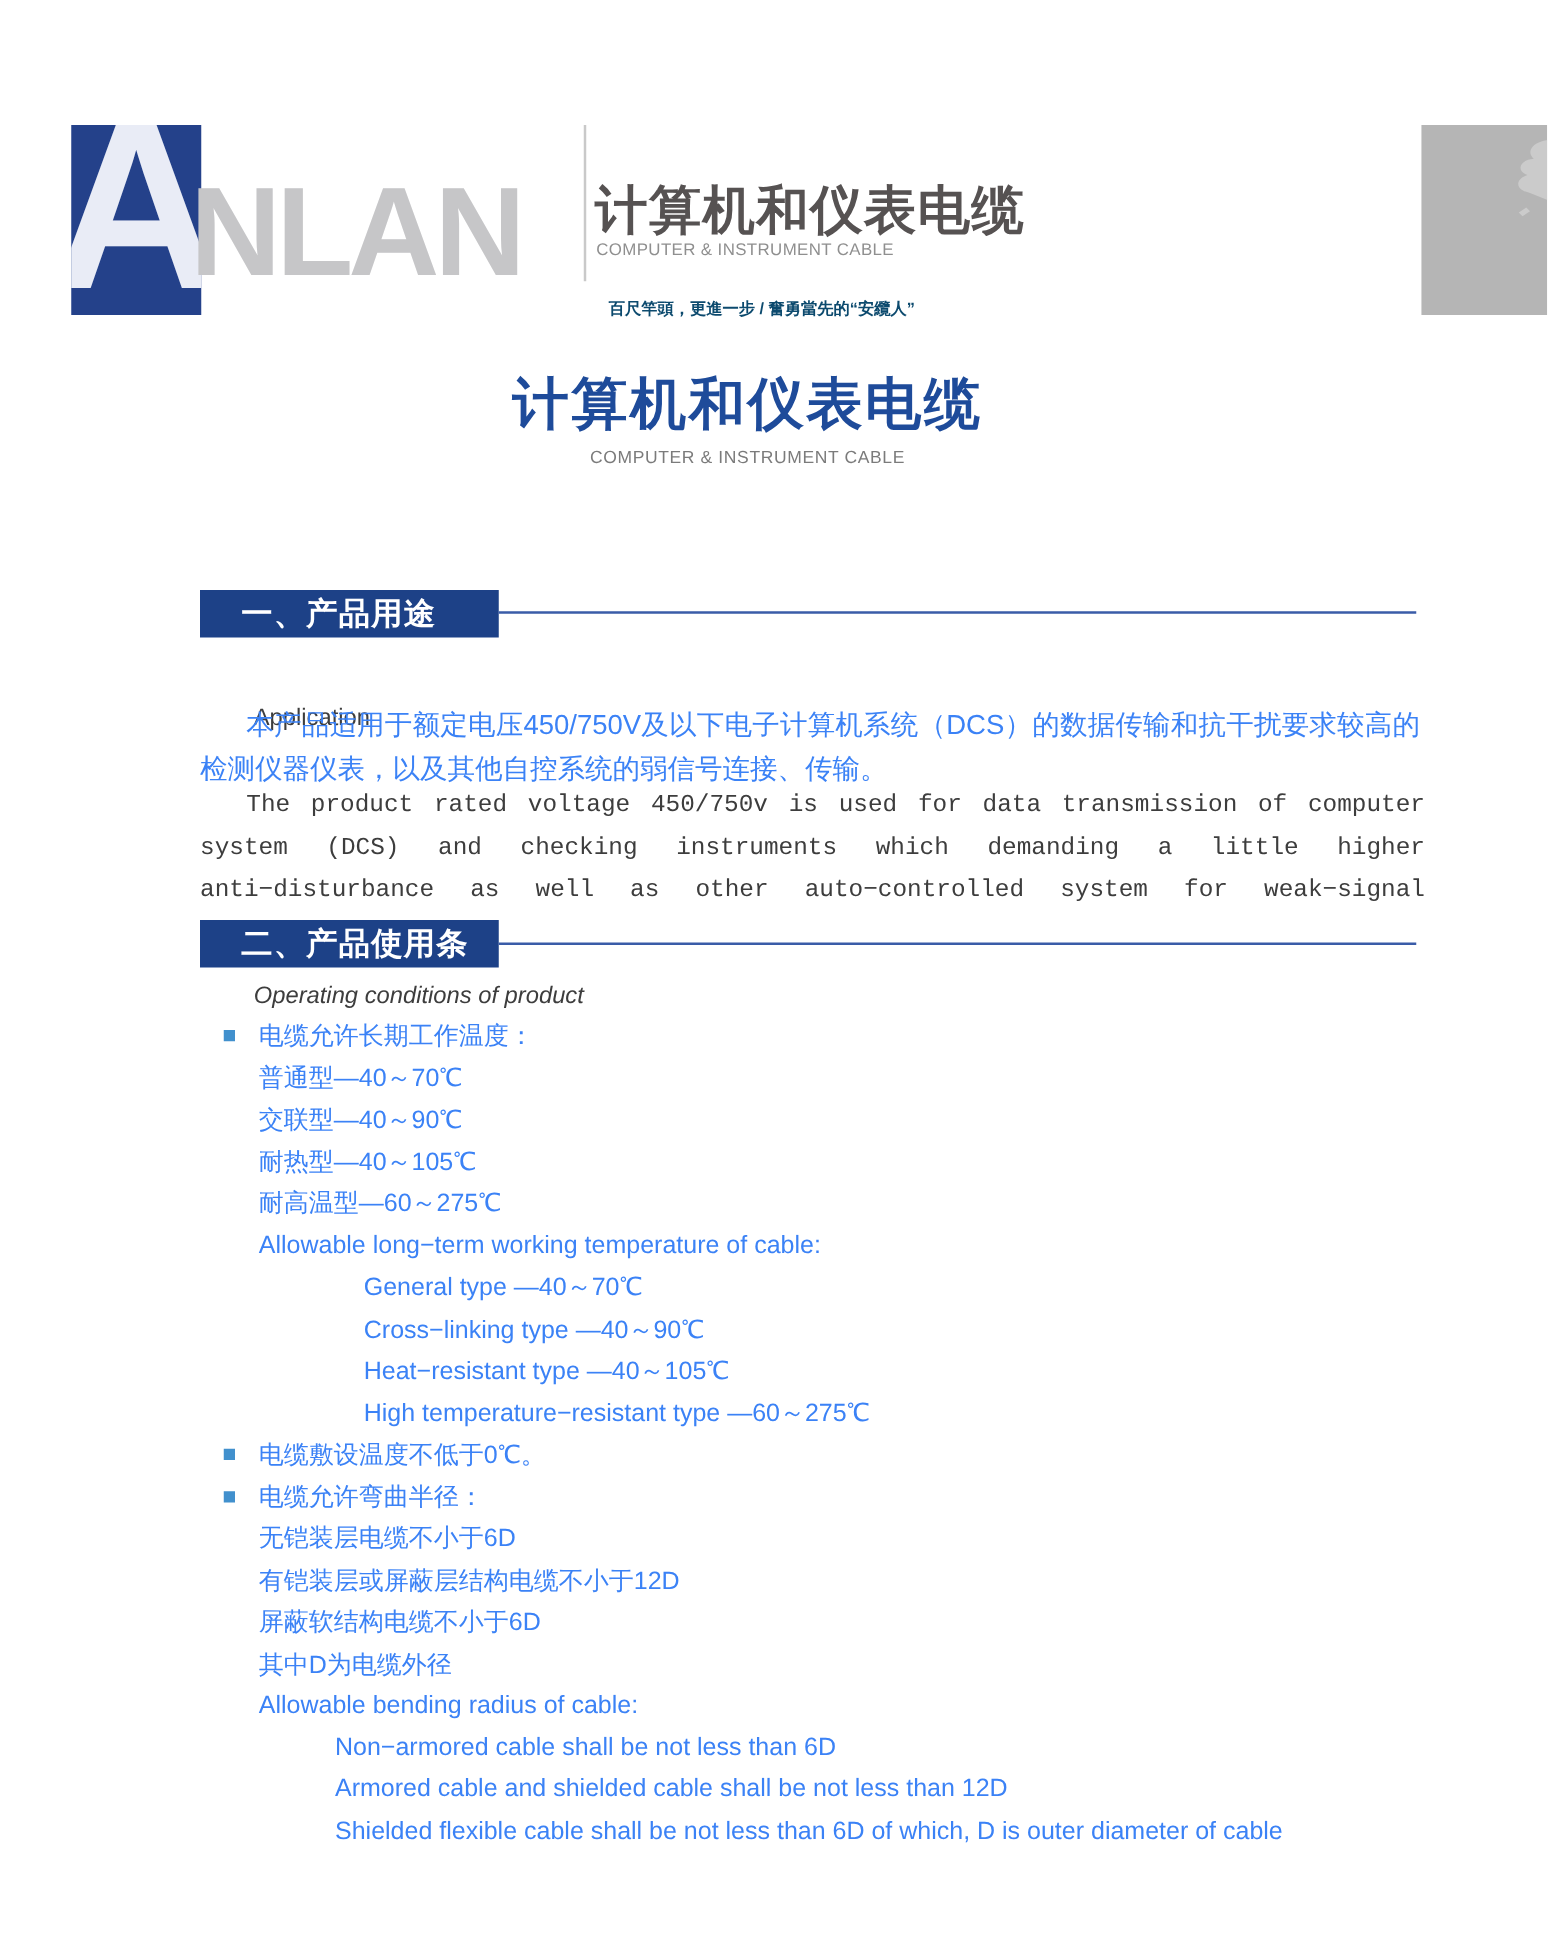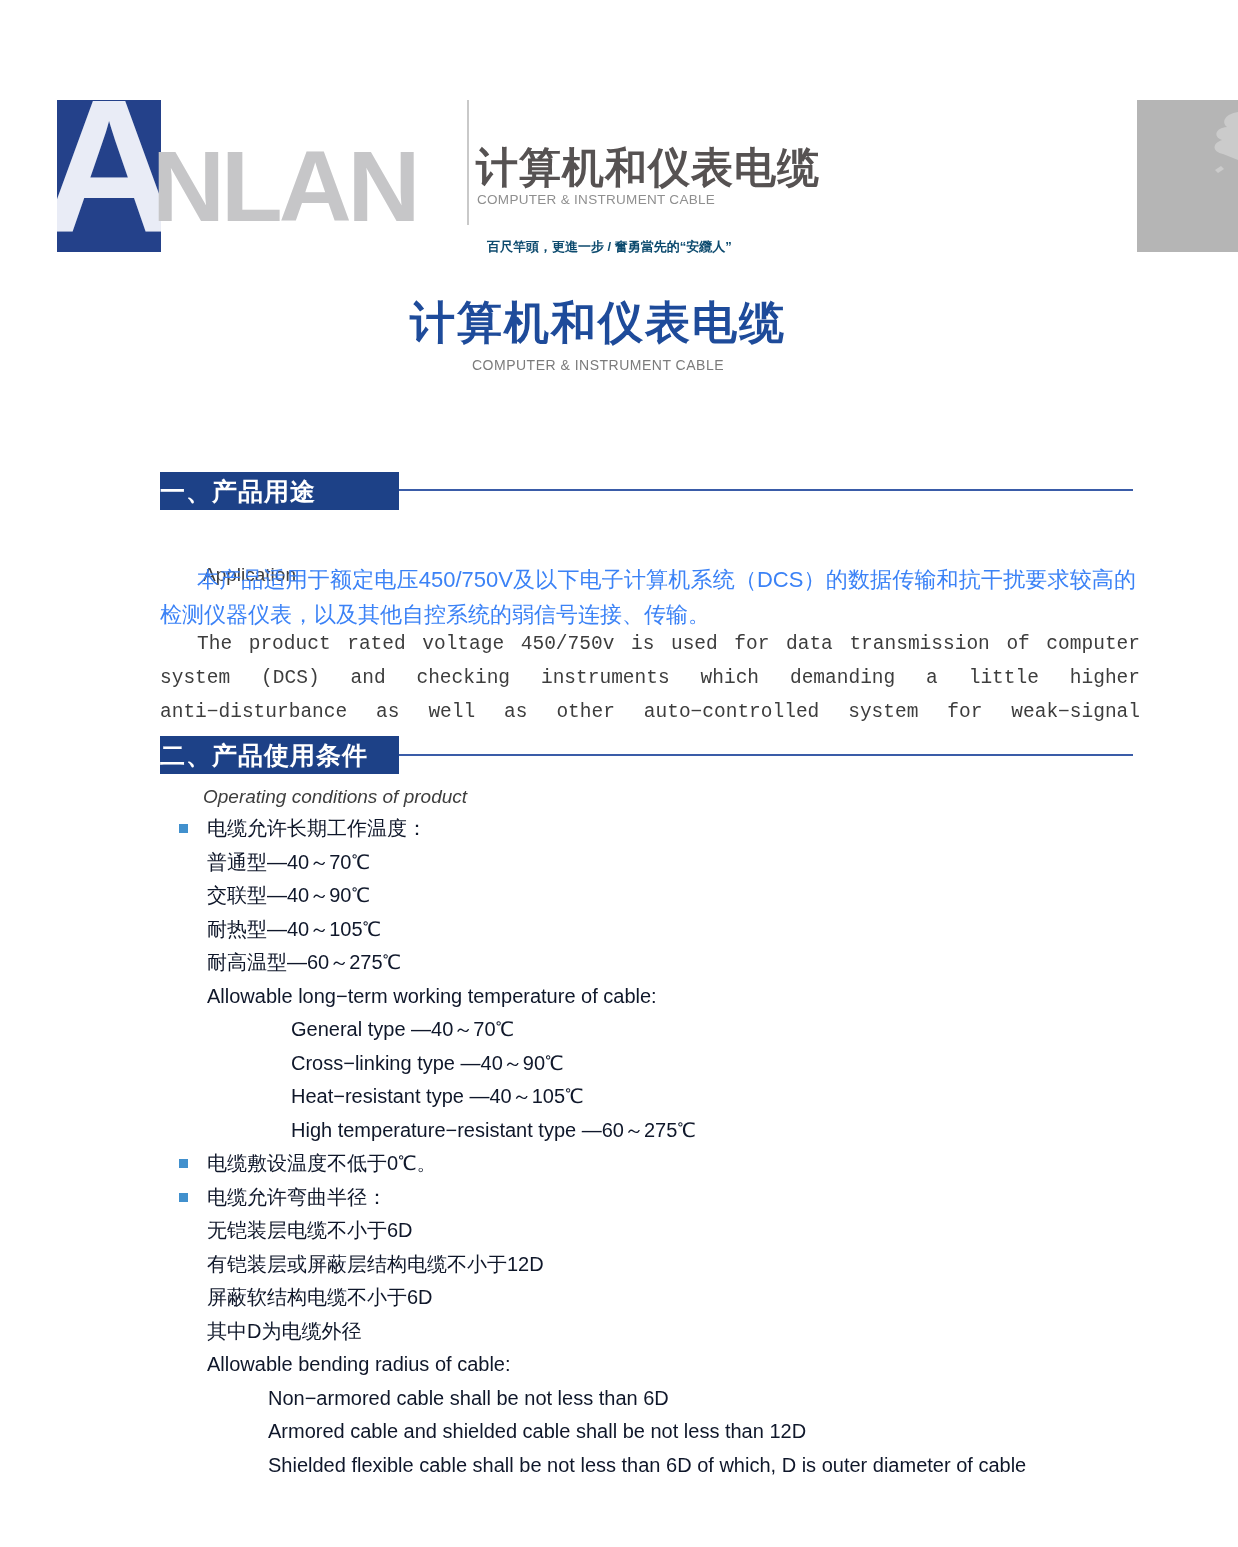--- a/index.html
+++ b/index.html
@@ -25,38 +25,38 @@
   
   .title-wrap{position:absolute;left:0;top:0;width:1196px;text-align:center;}
   .main-title{position:absolute;left:0;top:300px;width:100%;font-size:45px;font-weight:bold;
               color:#1e4b9a;letter-spacing:2px;line-height:1;}
   .main-subtitle{position:absolute;left:0;top:358px;width:100%;font-size:14px;color:#7b7b7b;
                  letter-spacing:0.5px;line-height:1;}
 
   
   .section-bar{position:absolute;left:160px;width:239px;height:38px;background:#1d4187;
                color:#ffffff;font-size:25px;font-weight:bold;line-height:38px;
-               box-sizing:border-box;letter-spacing:1px;}
+               padding-left:33px;box-sizing:border-box;letter-spacing:1px;}
   .bar-1{top:472px;}
   .bar-2{top:736px;}
   .section-line{position:absolute;height:2px;background:#3a5ca8;}
   .line-1{left:399px;top:489px;width:734px;}
   .line-2{left:399px;top:754px;width:734px;}
   .section-sub{position:absolute;left:203px;font-size:19px;color:#3d3d3d;line-height:1;}
   .sub-1{top:529px;margin-top:36px;}
   .sub-2{top:787px;font-style:italic;}
 
   
   .para{position:absolute;left:160px;text-align:justify;}
   .para-cn{top:562px;width:976px;font-size:22px;line-height:35px;color:#3b82f6;text-indent:37px;}
   .para-en{top:627px;width:980px;font-size:19.5px;line-height:34px;color:#3d3d3d;text-indent:37px;font-family:Liberation Mono, monospace;}
 
   
   .cond-list{position:absolute;left:160px;top:812px;width:1000px;}
-  .row{display:flex;align-items:center;height:33.5px;font-size:20px;color:#0f172a;}
+  .row{display:flex;align-items:center;height:33.5px;font-size:20px;color:#3b82f6;}
   .row .bullet{flex:none;width:9px;height:9px;background:#4190cd;margin:0 19px;display:none;}
   .row.bulleted .bullet{display:block;}
   .row.indent-0{padding-left:47px;}
   .row.bulleted.indent-0{padding-left:0;}
   .row.indent-1{padding-left:108px;}
   .row.indent-2{padding-left:131px;}
 </style>
 </head>
 <body>
 

